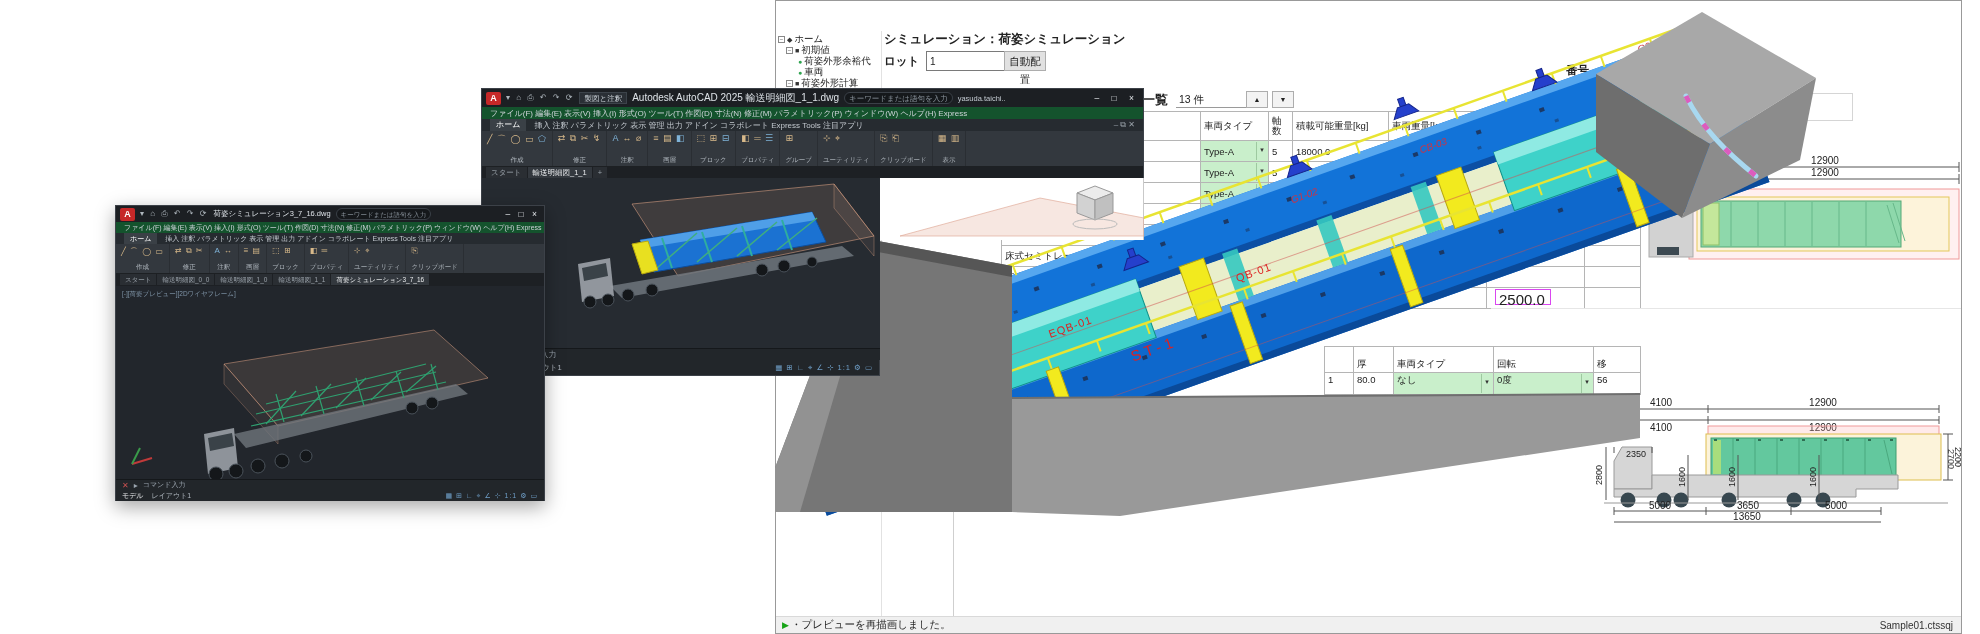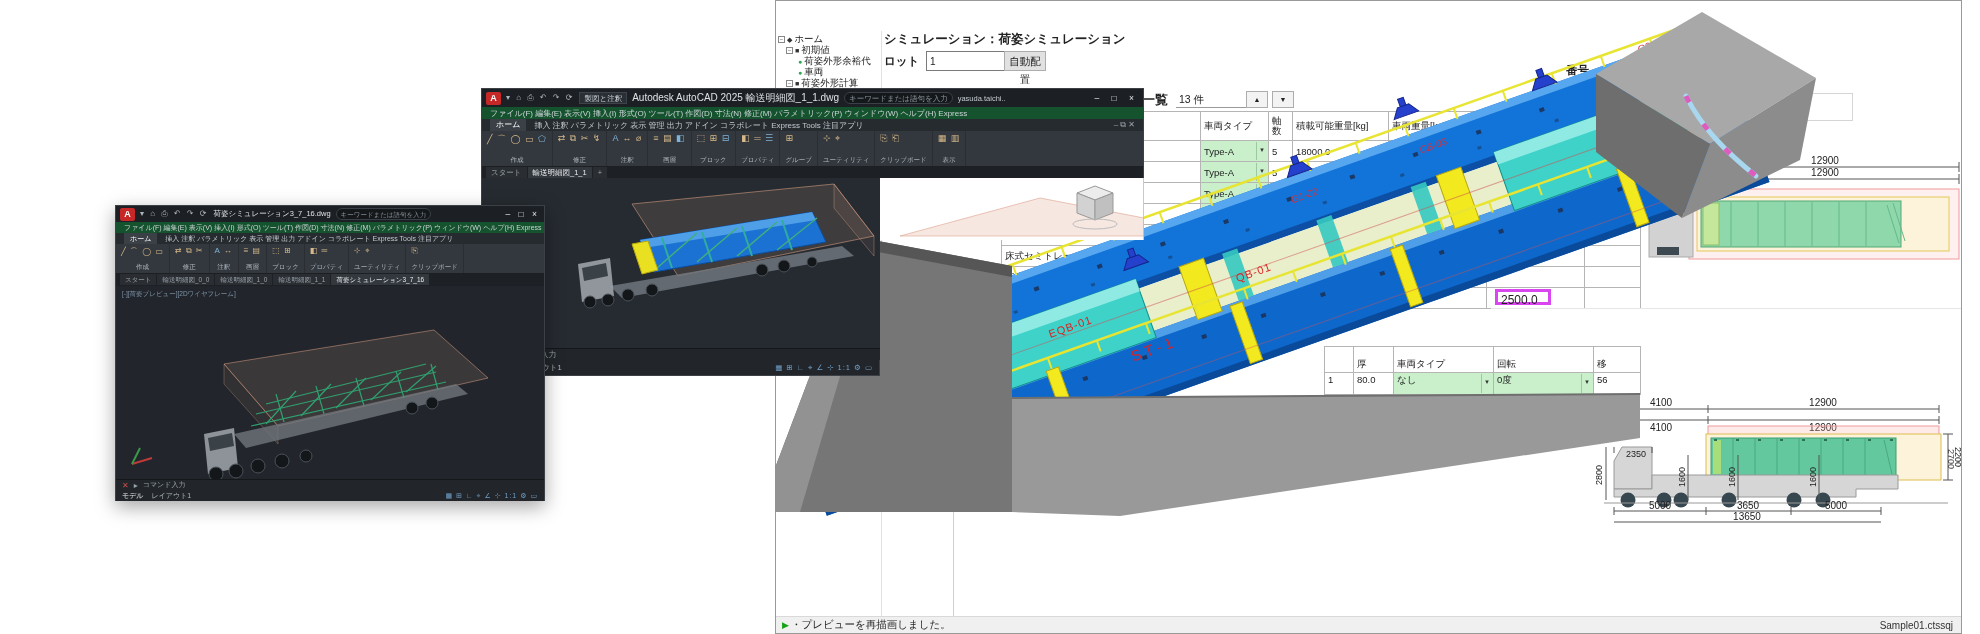--- a/index.html
+++ b/index.html
@@ -225,21 +225,21 @@
             <span class="dd">▾</span>
           </div>
           <div>5</div>
           <div></div>
           <div></div>
           <div></div>
           <div></div>
         </div>
     </div>
 
-    <div class="abs" style="left:719px;top:288px;width:56px;height:16px;border:3px solid #d946ef;background:#fff;font-size:12px;padding:1px 3px">2500.0</div>
+    <div class="abs" style="left:719px;top:288px;width:56px;height:16px;border:1px solid #d946ef;background:#fff;font-size:15px;padding:1px 3px">2500.0</div>
     <div class="abs" style="left:715px;top:307px;width:470px;height:1px;background:#e6e6e6"></div>
 
     <div class="abs" style="left:548px;top:345px">
       <div class="t2hdr" style="height:27px">
         <div></div>
         <div>厚</div>
         <div>車両タイプ</div>
         <div>回転</div>
         <div>移</div>
       </div>

